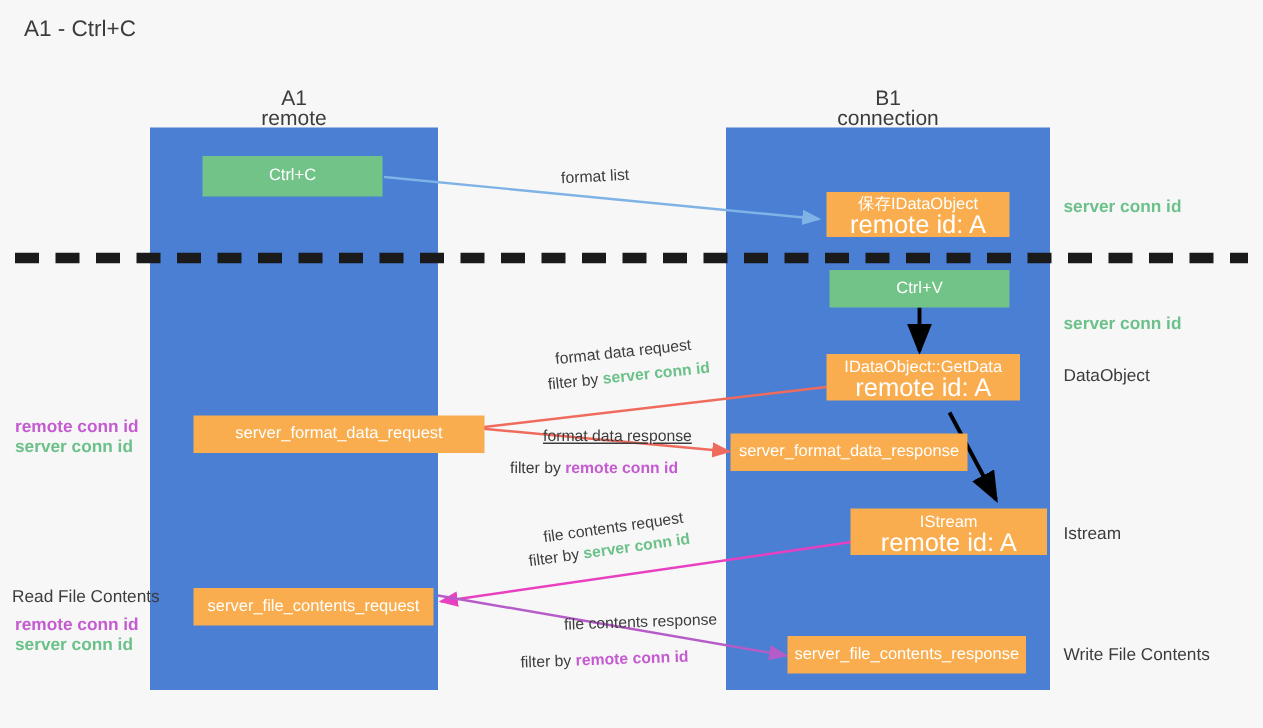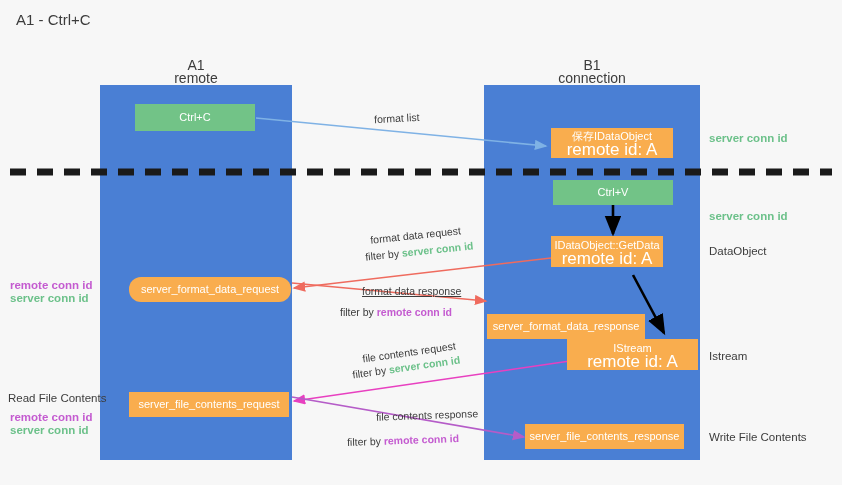--- a/index.html
+++ b/index.html
@@ -106,35 +106,35 @@
 
   <div class="node orange" style="left:551px;top:128px;width:122px;height:30px;">
     <span>保存IDataObject</span>
     <span class="sub">remote id: A</span>
   </div>
 
   <div class="node green" style="left:553px;top:180px;width:120px;height:25px;">
     <span>Ctrl+V</span>
   </div>
 
-  <div class="node orange" style="left:551px;top:236px;width:112px;height:31px;">
+  <div class="node orange" style="left:551px;top:236px;width:129px;height:31px;">
     <span>IDataObject::GetData</span>
     <span class="sub">remote id: A</span>
   </div>
 
   <div class="node orange" style="left:567px;top:339px;width:131px;height:31px;">
     <span>IStream</span>
     <span class="sub">remote id: A</span>
   </div>
 
-  <div class="node orange" style="left:129px;top:277px;width:162px;height:25px;border-radius:12px;">
+  <div class="node orange" style="left:129px;top:277px;width:194px;height:25px;">
     <span>server_format_data_request</span>
   </div>
 
-  <div class="node orange" style="left:487px;top:289px;width:158px;height:25px;margin-top:25px;">
+  <div class="node orange" style="left:487px;top:289px;width:158px;height:25px;">
     <span>server_format_data_response</span>
   </div>
 
   <div class="node orange" style="left:129px;top:392px;width:160px;height:25px;justify-content:center;">
     <span>server_file_contents_request</span>
   </div>
 
   <div class="node orange" style="left:525px;top:424px;width:159px;height:25px;">
     <span>server_file_contents_response</span>
   </div>

